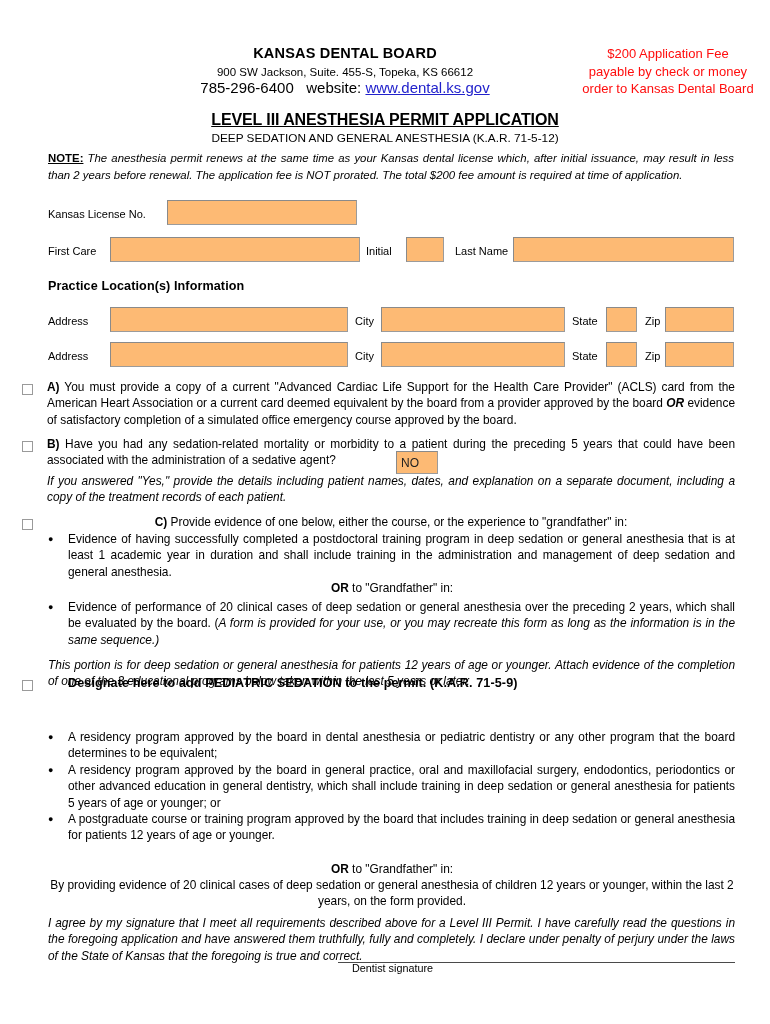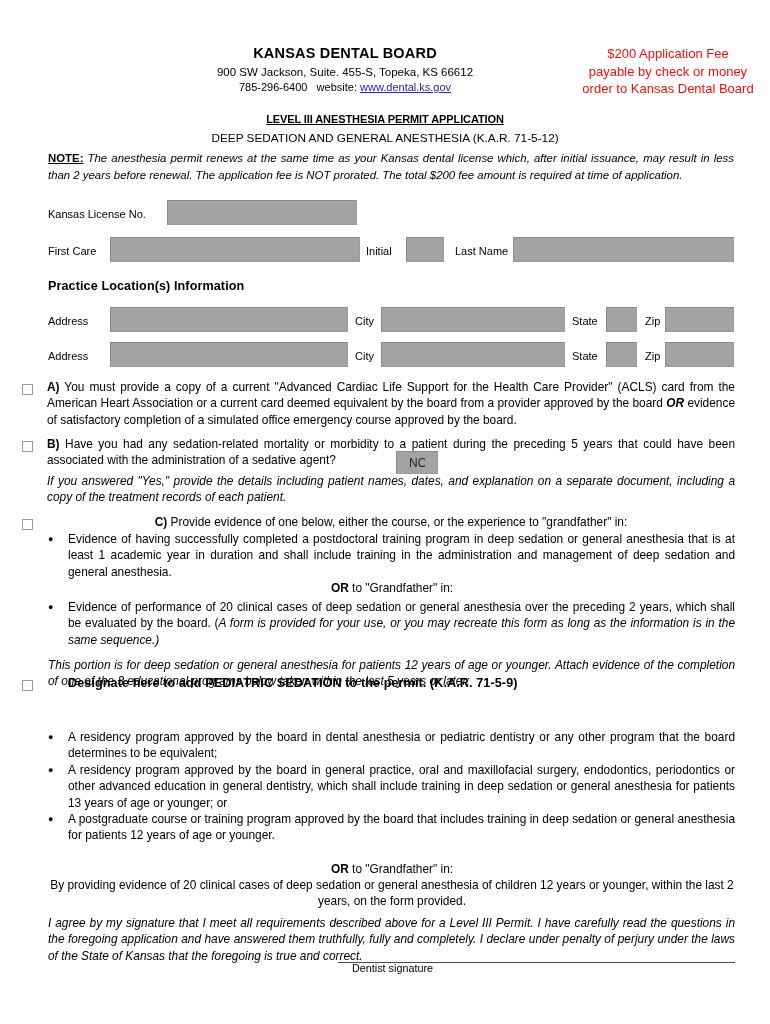--- a/index.html
+++ b/index.html
@@ -44,21 +44,21 @@
     font-weight: bold;
     letter-spacing: .2px;
     line-height: 18px;
   }
   .org-addr {
     font-size: 11.5px;
     line-height: 15px;
     margin-top: 3px;
   }
   .org-phone {
-    font-size: 11px;
+    font-size: 15px;
     line-height: 15px;
   }
   .weblink {
     color: #2222cc;
     text-decoration: underline;
   }
 
   .fee-block {
     position: absolute;
     left: 568px;
@@ -71,21 +71,21 @@
   }
 
   
   .title-wrap {
     position: absolute;
     left: 0; top: 110px;
     width: 770px;
     text-align: center;
   }
   .doc-title {
-    font-size: 11px;
+    font-size: 16px;
     font-weight: bold;
     text-decoration: underline;
     letter-spacing: -0.1px;
     line-height: 19px;
   }
   .doc-subtitle {
     font-size: 11.8px;
     line-height: 17px;
     margin-top: 1px;
   }
@@ -110,24 +110,24 @@
     font-size: 11px;
     line-height: 16px;
     white-space: nowrap;
   }
   .fbox {
     position: absolute;
     box-sizing: border-box;
     border: 1px solid #9b9b9b;
     border-top-color: #8a8a8a;
     border-left-color: #8a8a8a;
-    background: #a3a3a3;
+    background: #fdba74;
     font-family: "Liberation Sans", sans-serif;
     font-size: 12px;
-    padding: 1px 12px;
+    padding: 1px 4px;
     outline: none;
     color: #222;
   }
 
   
   .sec-head {
     position: absolute;
     font-size: 12.6px;
     font-weight: bold;
     letter-spacing: .1px;
@@ -279,21 +279,21 @@
 
   <div class="cbox" style="left:22px; top:680px;"></div>
   <div class="sec-head" style="left:48px; top:676px; width:688px;margin-left:20px;">Designate here to add PEDIATRIC SEDATION to the permit. (K.A.R. 71-5-9)</div>
 
   <div class="para ital" style="left:48px; top:657px; width:687px;">This portion is for deep sedation or general anesthesia for patients 12 years of age or younger.  Attach evidence of the completion of one of the 3 educational programs below taken within the last 5 years or later:</div>
 
   <div class="bullet" style="left:48px; top:729px;">●</div>
   <div class="para" style="left:68px; top:729px; width:667px;">A residency program approved by the board in dental anesthesia or pediatric dentistry or any other program that the board determines to be equivalent;</div>
 
   <div class="bullet" style="left:48px; top:762px;">●</div>
-  <div class="para" style="left:68px; top:762px; width:667px;">A residency program approved by the board in general practice, oral and maxillofacial surgery, endodontics, periodontics or other advanced education in general dentistry, which shall include training in deep sedation or general anesthesia for patients 13 years of age or younger; or</div>
+  <div class="para" style="left:68px; top:762px; width:667px;">A residency program approved by the board in general practice, oral and maxillofacial surgery, endodontics, periodontics or other advanced education in general dentistry, which shall include training in deep sedation or general anesthesia for patients 5 years of age or younger; or</div>
 
   <div class="bullet" style="left:48px; top:811px;">●</div>
   <div class="para" style="left:68px; top:811px; width:667px;">A postgraduate course or training program approved by the board that includes training in deep sedation or general anesthesia for patients 12 years of age or younger.</div>
 
   <div class="para nojust" style="left:48px; top:861px; width:688px;">
     <b>OR</b><span> to "Grandfather" in:</span>
   </div>
   <div class="para nojust" style="left:48px; top:877px; width:688px;">By providing evidence of 20 clinical cases of deep sedation or general anesthesia of children 12 years or younger, within the last 2 years, on the form provided.</div>
 
   <div class="para ital" style="left:48px; top:915px; width:687px;">I agree by my signature that I meet all requirements described above for a Level III Permit. I have carefully read the questions in the foregoing application and have answered them truthfully, fully and completely.  I declare under penalty of perjury under the laws of the State of Kansas that the foregoing is true and correct.</div>

